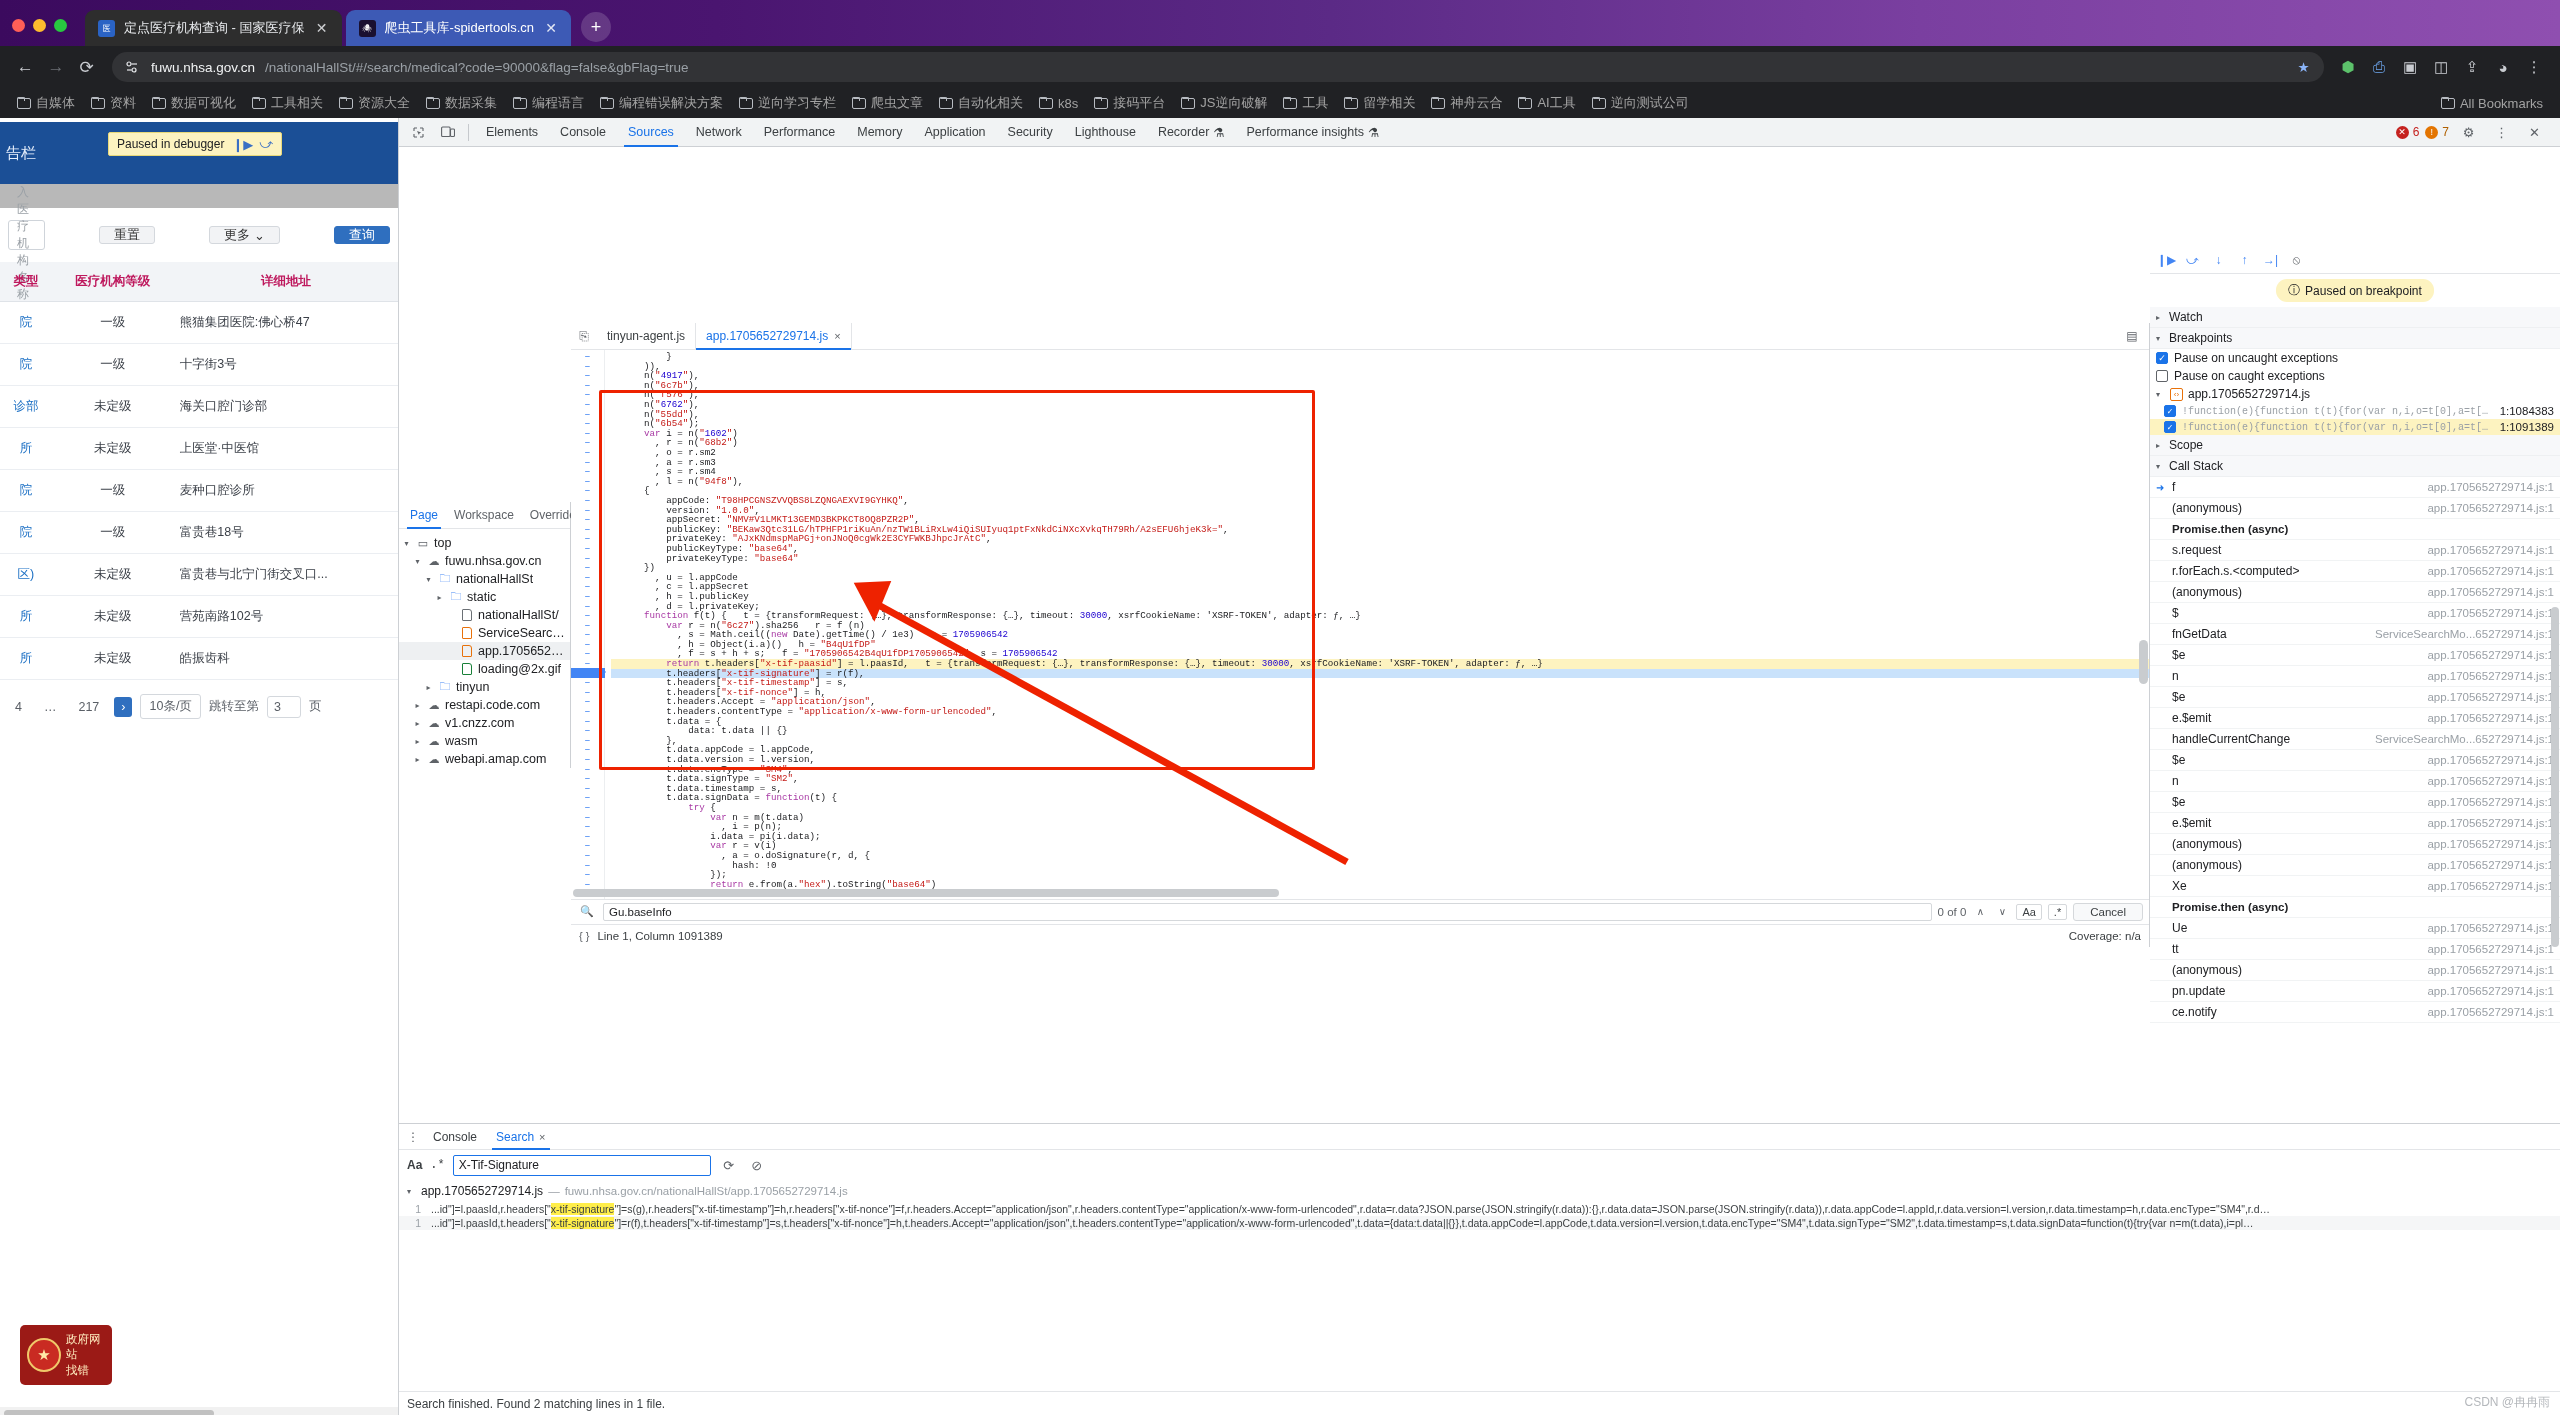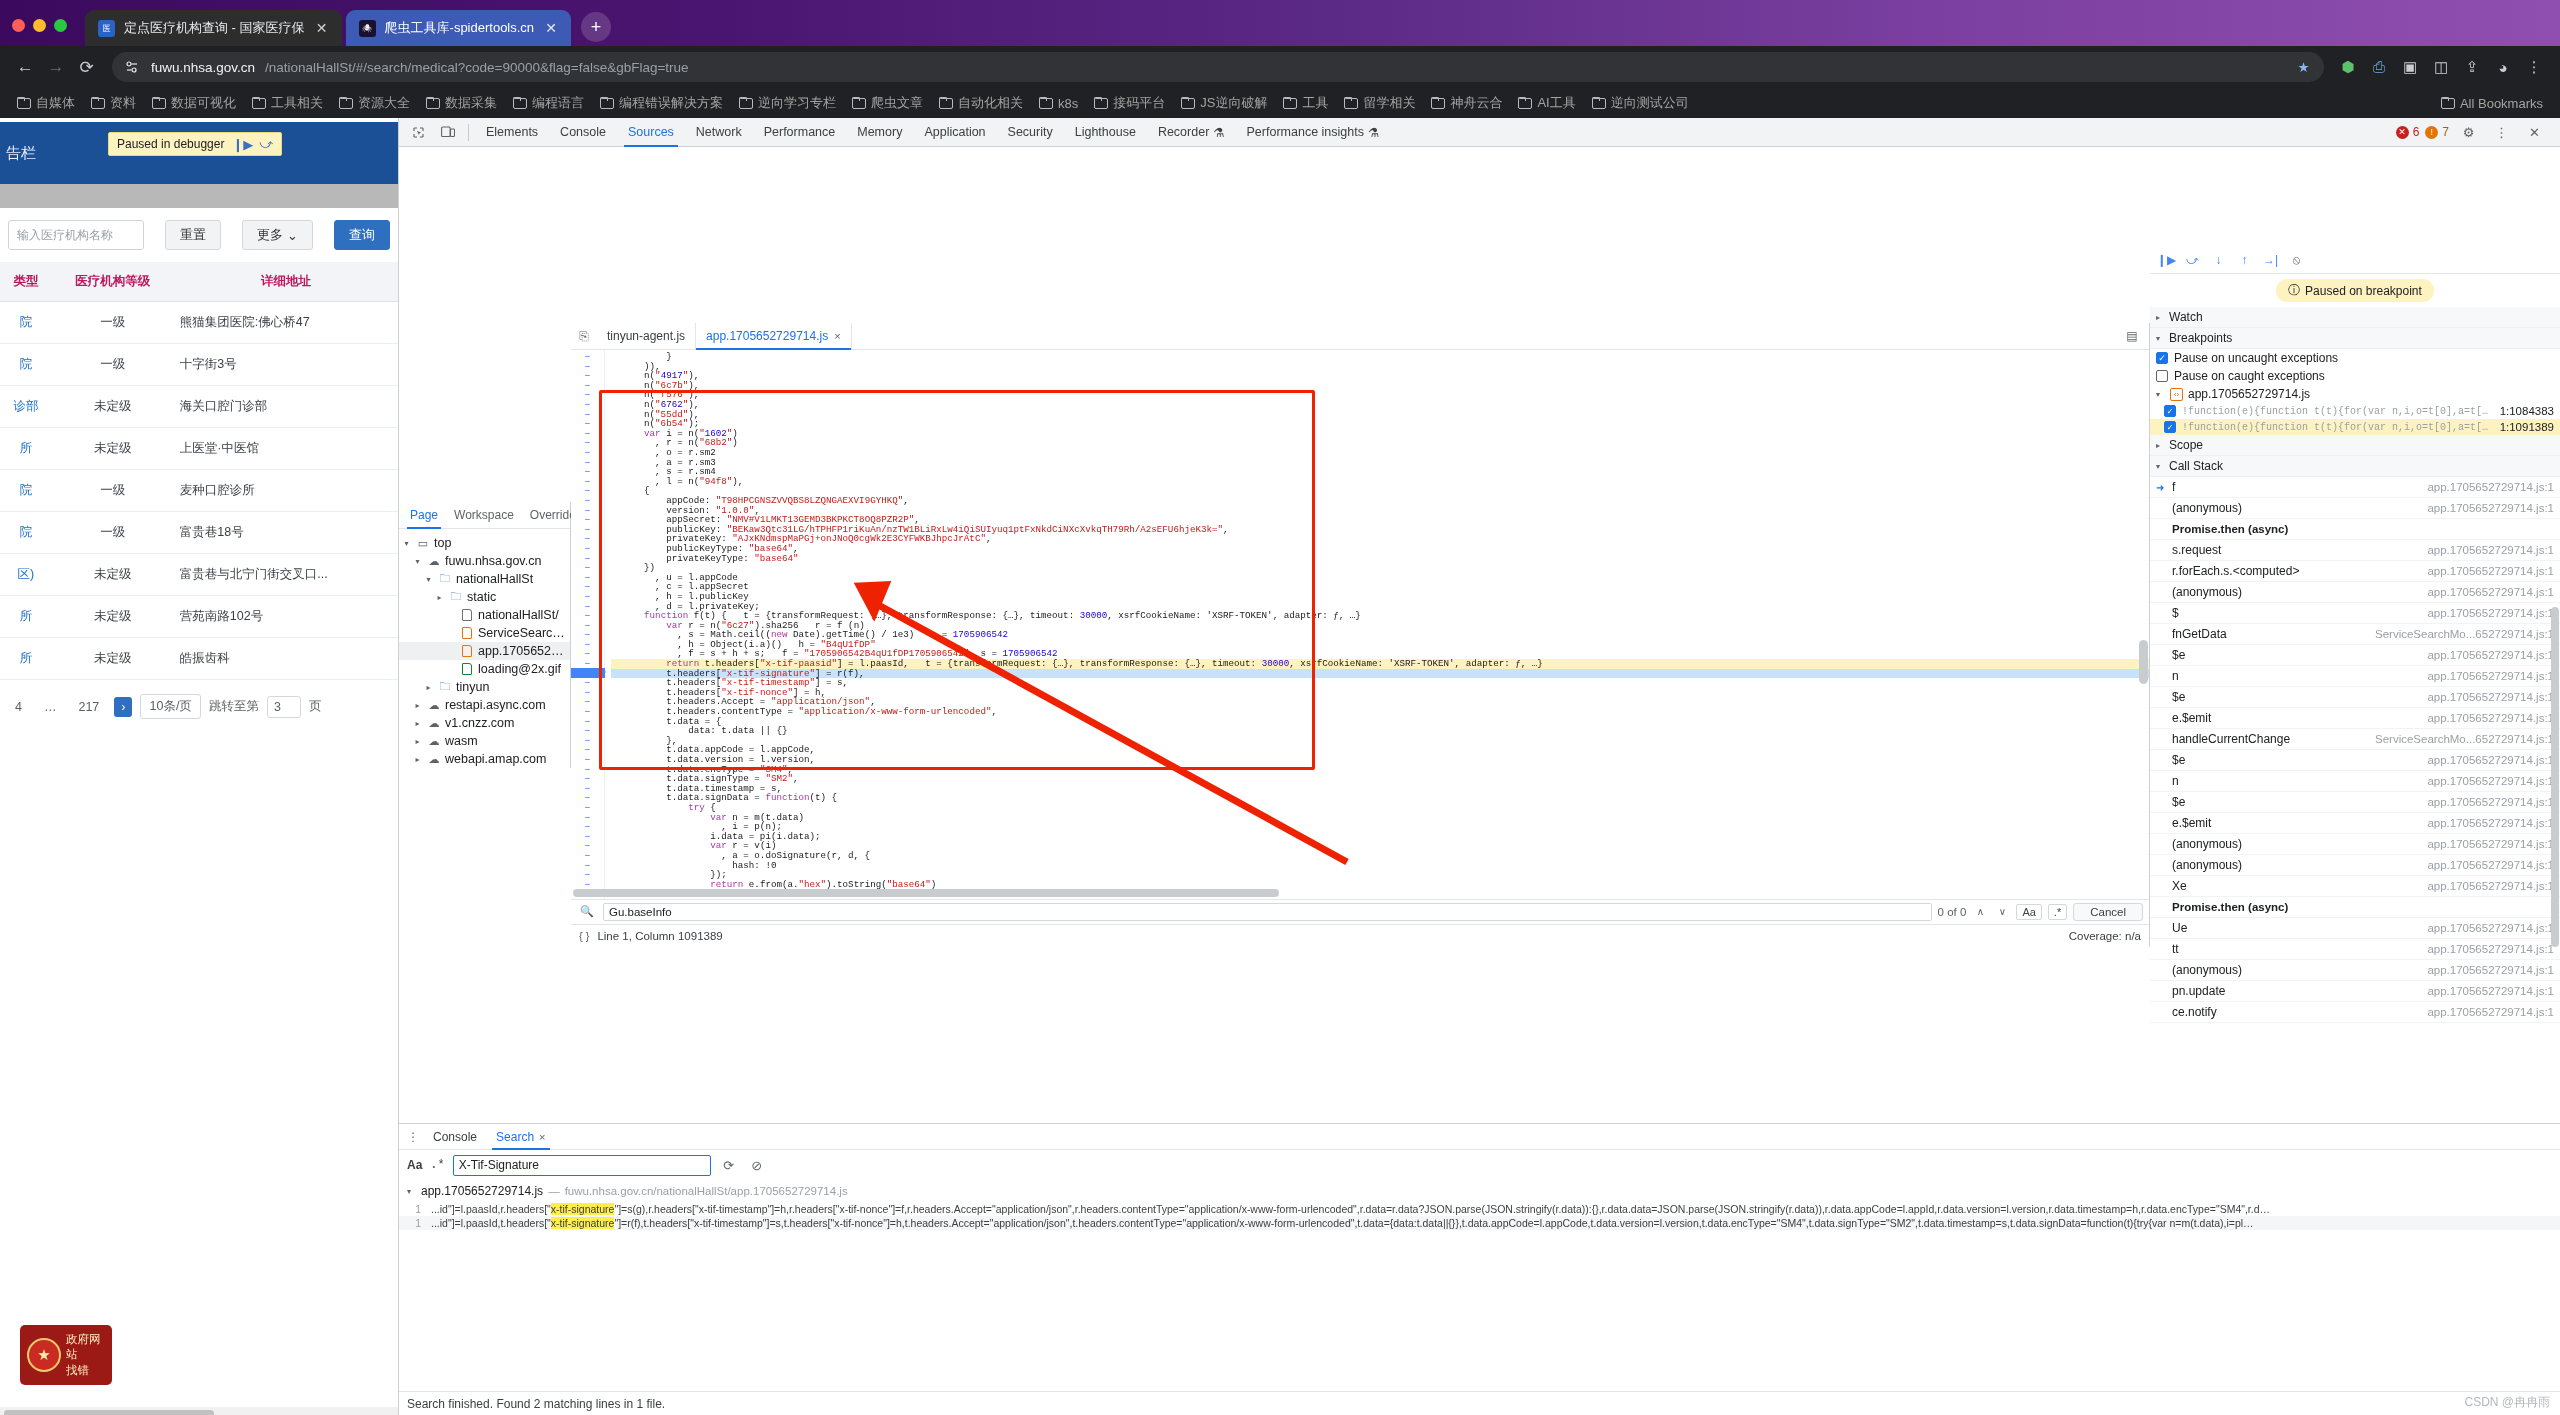--- a/index.html
+++ b/index.html
@@ -120,22 +120,22 @@
     padding: 6px 16px; font-size: 14px; background: transparent;
   }
   .site-grayband { height: 24px; background: #b8b8b8; }
 
   .site-searchrow { height: 54px; display: flex; align-items: center; gap: 21px; padding: 0 8px; background:#fff; }
   .site-input {
     flex: 1; height: 30px; border: 1px solid #cfd4da; border-radius: 3px;
     font-size: 12px; color: #9aa0a6; display: flex; align-items: center; padding: 0 8px;
   }
   .site-btn {
-    height: 30px; border-radius: 3px; padding: 0 14px; font-size: 13px;
-    display: flex; align-items: center; gap: 4px; white-space: nowrap;
+    height: 18px; border-radius: 3px; padding: 0 14px; font-size: 13px;
+    display: flex; align-items: center; gap: 4px; white-space: nowrap; margin-left: 33px;
   }
   .site-btn.plain { background: #f2f3f5; border: 1px solid #d4d8dd; color: #333; }
   .site-btn.primary { background: #2f6fbf; color: #fff; border: 1px solid #2f6fbf; }
 
   table.med { width: 100%; border-collapse: collapse; font-size: 12.5px; color: #333; }
   table.med th {
     background: #f2f4f7; border-bottom: 1px solid #dfe3e8; padding: 11px 6px;
     font-weight: bold; color: #be185d; text-align: center; white-space: nowrap;
   }
   table.med td {
@@ -738,21 +738,21 @@
               <span class="tlabel">loading@2x.gif</span>
             </div>
             <div class="tnode" style="padding-left:24px;">
               <span class="tw">▸</span>
               <span class="ticon ic-folder">🗀</span>
               <span class="tlabel">tinyun</span>
             </div>
             <div class="tnode" style="padding-left:13px;">
               <span class="tw">▸</span>
               <span class="ticon ic-cloud">☁</span>
-              <span class="tlabel">restapi.async.com</span>
+              <span class="tlabel">restapi.code.com</span>
             </div>
             <div class="tnode" style="padding-left:13px;">
               <span class="tw">▸</span>
               <span class="ticon ic-cloud">☁</span>
               <span class="tlabel">v1.cnzz.com</span>
             </div>
             <div class="tnode" style="padding-left:13px;">
               <span class="tw">▸</span>
               <span class="ticon ic-cloud">☁</span>
               <span class="tlabel">wasm</span>

